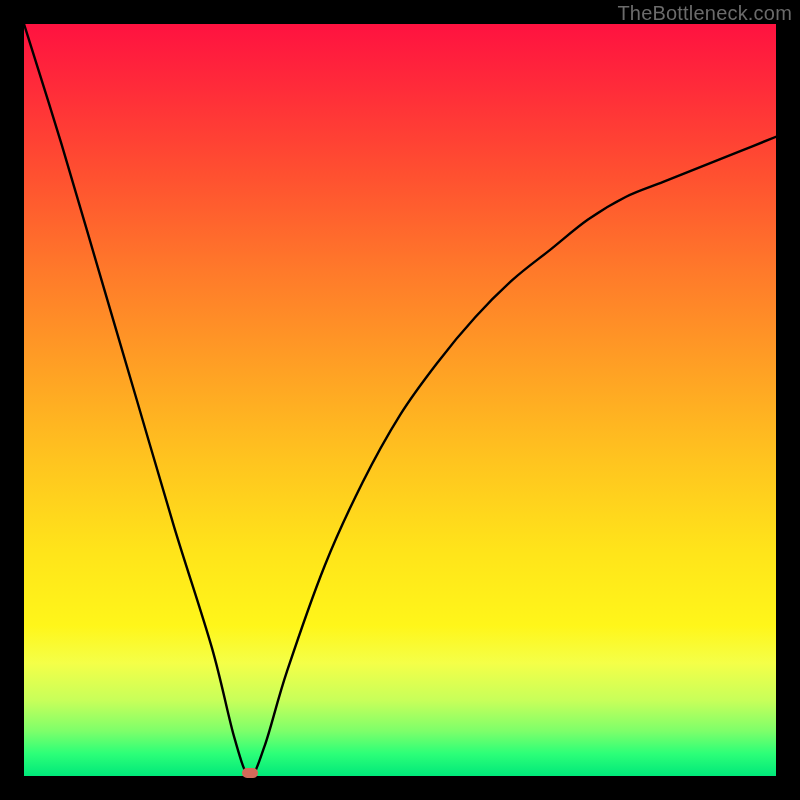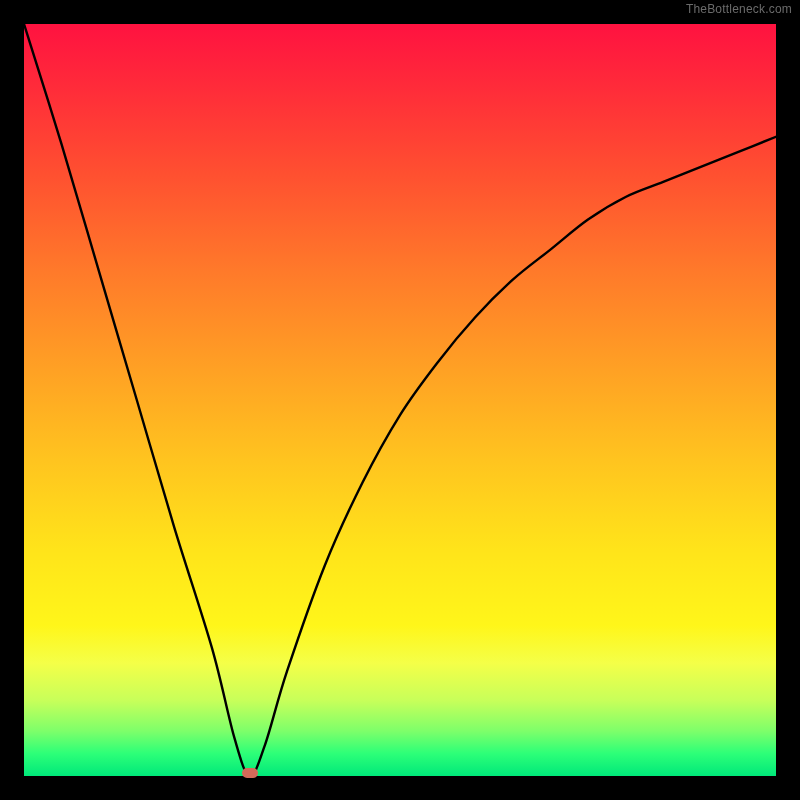--- a/index.html
+++ b/index.html
@@ -42,21 +42,21 @@
       #7eff6a 94%,
       #2dff78 97%,
       #00e87a 100%
     );
   }
   .watermark {
     position: absolute;
     top: 2px;
     right: 8px;
     color: #6b6b6b;
-    font-size: 12px;
+    font-size: 20px;
     font-weight: 500;
     letter-spacing: 0.2px;
     z-index: 5;
   }
   svg.curve {
     position: absolute;
     top: 0;
     left: 0;
     width: 752px;
     height: 752px;

